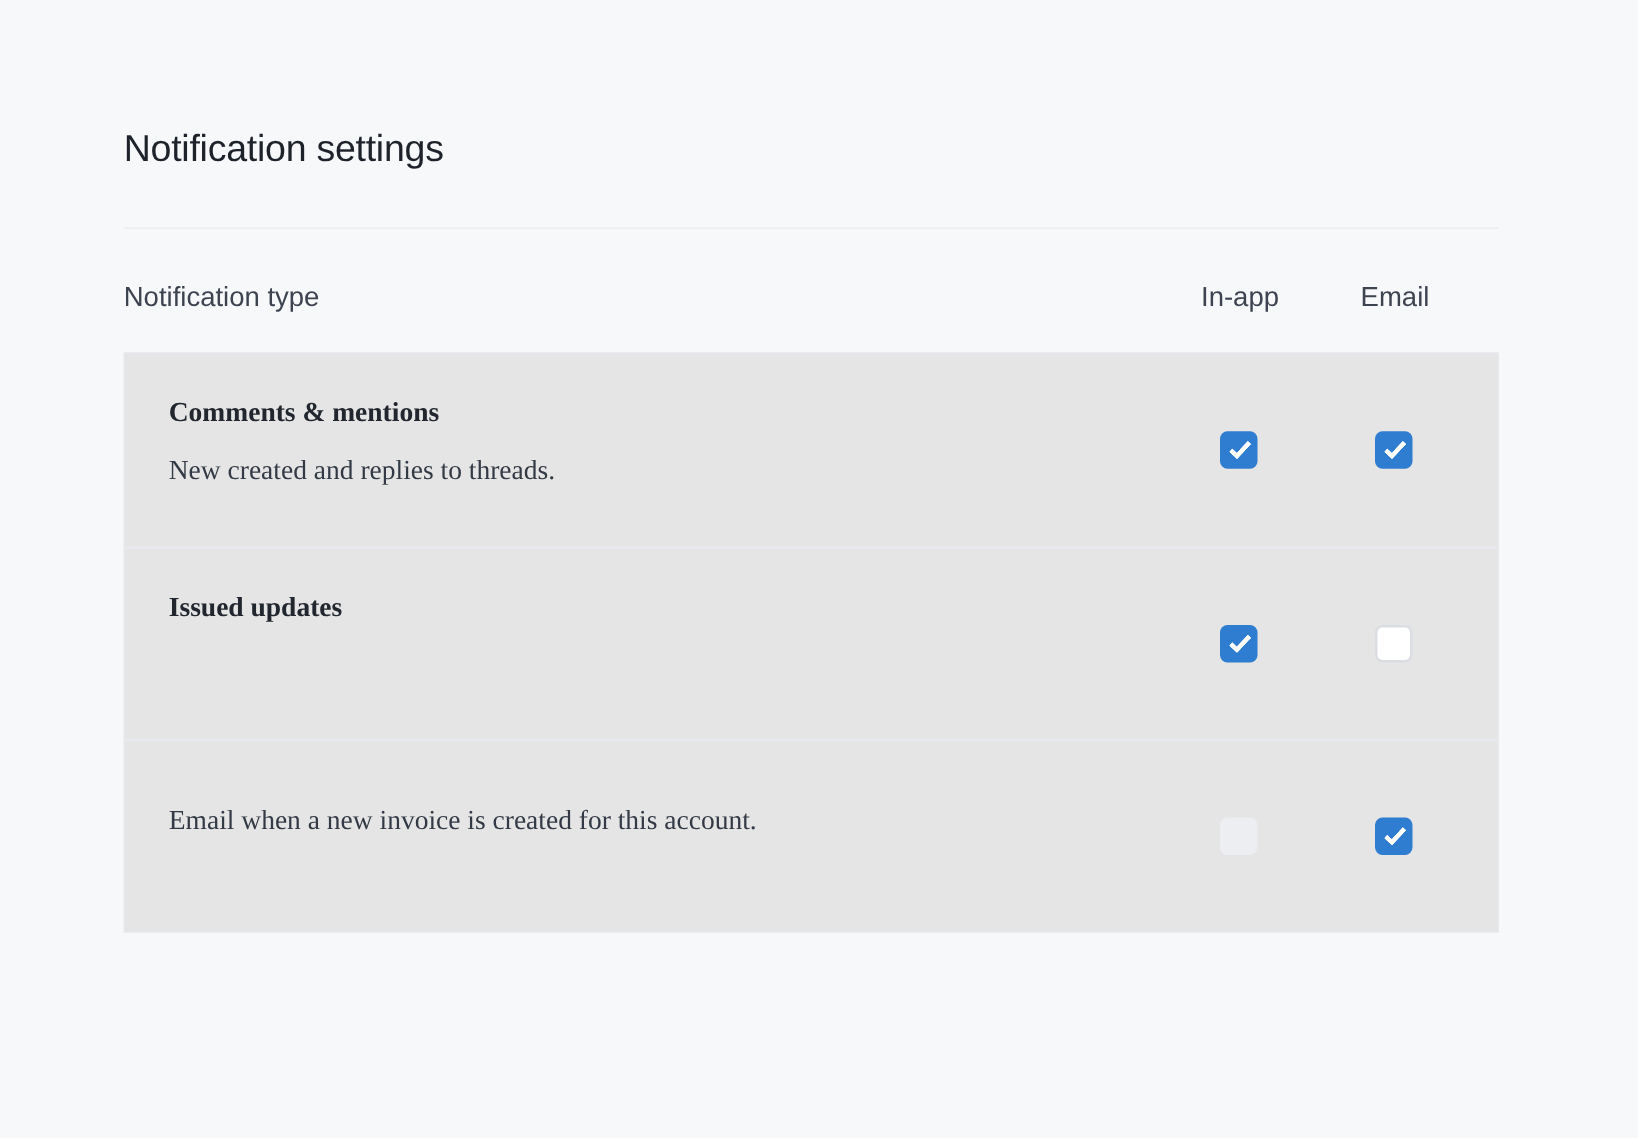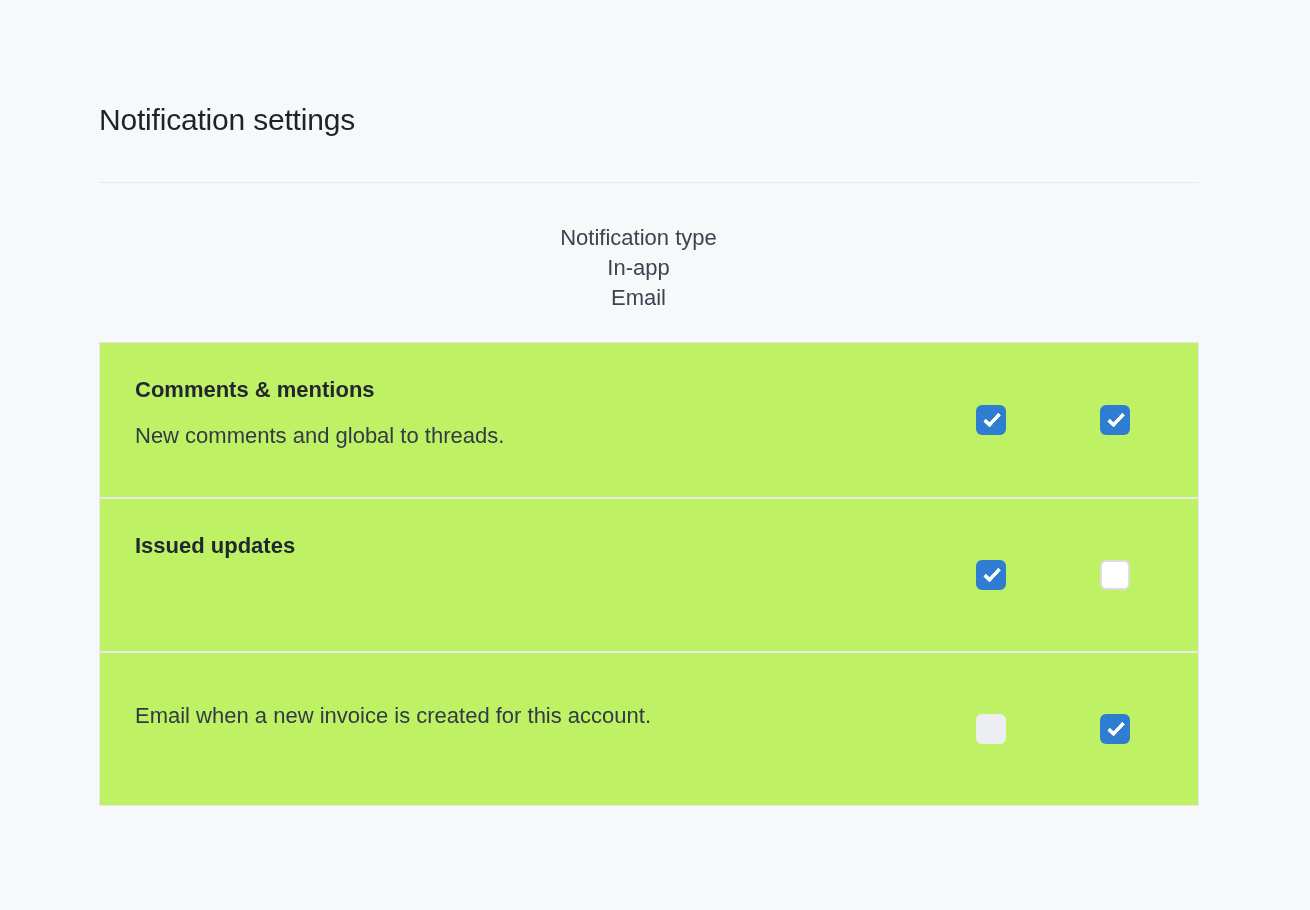--- a/index.html
+++ b/index.html
@@ -42,32 +42,32 @@
     background: var(--row-divider);
   }
   .table-header {
     display: flex;
     align-items: center;
     margin-top: 40px;
     padding-right: 21px;
     font-size: 22px;
     line-height: 30px;
     color: #3d4450;
-    flex-direction: column;
   }
   .table-header .th-type { flex: 1; }
   .col-cell {
     width: 124px;
     text-align: center;
     flex: none;
   }
   .card {
     margin-top: 29px;
-    background: #bef264;
+    background: #e5e5e5;
     border: 1px solid var(--card-border);
+    font-family: Liberation Serif, serif;
   }
   .row {
     display: flex;
     height: 154px;
     padding-right: 21px;
   }
   .row + .row { border-top: 2px solid var(--row-divider); }
   .row-text {
     flex: 1;
     padding: 32px 20px 0 35px;
@@ -132,21 +132,21 @@
   <div class="table-header">
     <span class="th-type">Notification type</span>
     <span class="col-cell">In-app</span>
     <span class="col-cell">Email</span>
   </div>
 
   <section class="card" id="rows">
   <div class="row">
     <div class="row-text">
       <div class="row-title">Comments &amp; mentions</div>
-      <div class="row-desc">New comments and global to threads.</div>
+      <div class="row-desc">New created and replies to threads.</div>
     </div>
     <div class="cell">
       <span class="checkbox checked">
             <span class="check"></span>
           </span>
     </div>
     <div class="cell">
       <span class="checkbox checked">
             <span class="check"></span>
           </span>

